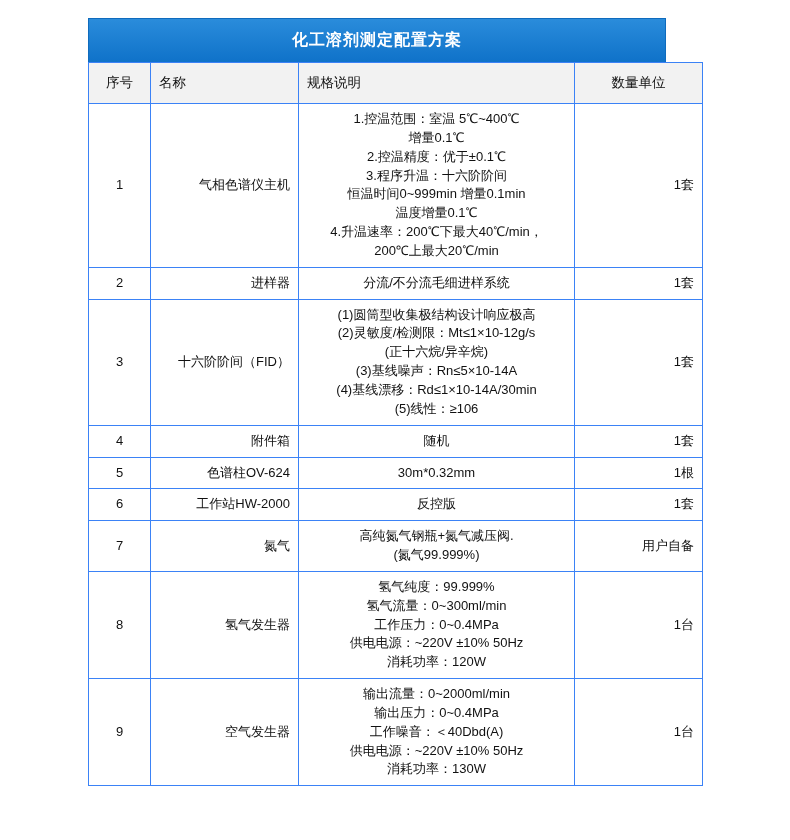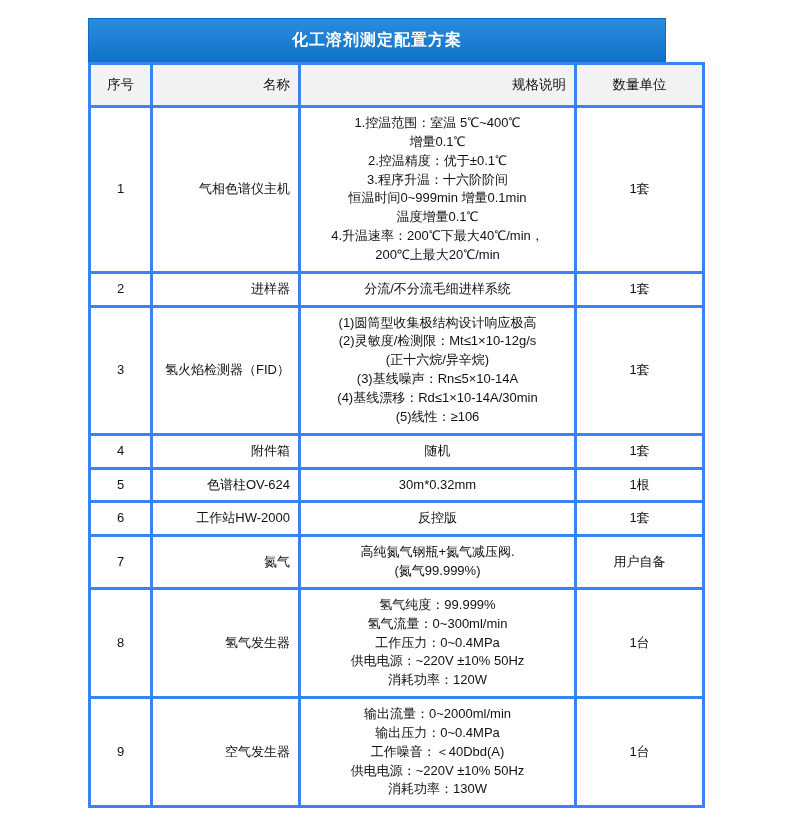--- a/index.html
+++ b/index.html
@@ -33,44 +33,44 @@
     border: 1px solid #0f6bbd;
     border-bottom: none;
   }
   table.spec {
     border-collapse: collapse;
     width: 614px;
     table-layout: fixed;
     font-size: 13px;
   }
   table.spec th, table.spec td {
-    border: 3px solid #3b82f6;
+    border: 1px solid #3b82f6;
     vertical-align: middle;
     padding: 6px 8px;
     line-height: 1.45;
   }
   table.spec thead th {
     background: #f2f2f2;
     font-weight: normal;
     font-size: 13.5px;
     height: 30px;
     padding: 5px 8px;
   }
   col.c-no    { width: 62px; }
   col.c-name  { width: 148px; }
   col.c-spec  { width: 276px; }
   col.c-qty   { width: 128px; }
 
   td.no  { text-align: center; }
-  td.qty { text-align: center; }
+  td.qty { text-align: right; }
   td.name { text-align: right; }
   td.spec-cell { text-align: center; }
   td.spec-cell .line { white-space: pre-wrap; }
   th.h-no { text-align: center; }
-  th.h-name, th.h-spec { text-align: right; }
+  th.h-name, th.h-spec { text-align: left; }
   th.h-qty { text-align: center; }
 </style>
 </head>
 <body>
 
 <div class="sheet">
 
   <div class="title-bar">化工溶剂测定配置方案</div>
 
   <table class="spec">
@@ -107,21 +107,21 @@
         <tr>
           <td class="no">2</td>
           <td class="name">进样器</td>
           <td class="spec-cell">
             <div class="line">分流/不分流毛细进样系统</div>
           </td>
           <td class="qty">1套</td>
         </tr>
         <tr>
           <td class="no">3</td>
-          <td class="name">氢火焰检测器（FID）</td>
+          <td class="name">十六阶阶间（FID）</td>
           <td class="spec-cell">
             <div class="line">(1)圆筒型收集极结构设计响应极高
 (2)灵敏度/检测限：Mt≤1×10-12g/s
 (正十六烷/异辛烷)
 (3)基线噪声：Rn≤5×10-14A
 (4)基线漂移：Rd≤1×10-14A/30min
 (5)线性：≥106</div>
           </td>
           <td class="qty">1套</td>
         </tr>

